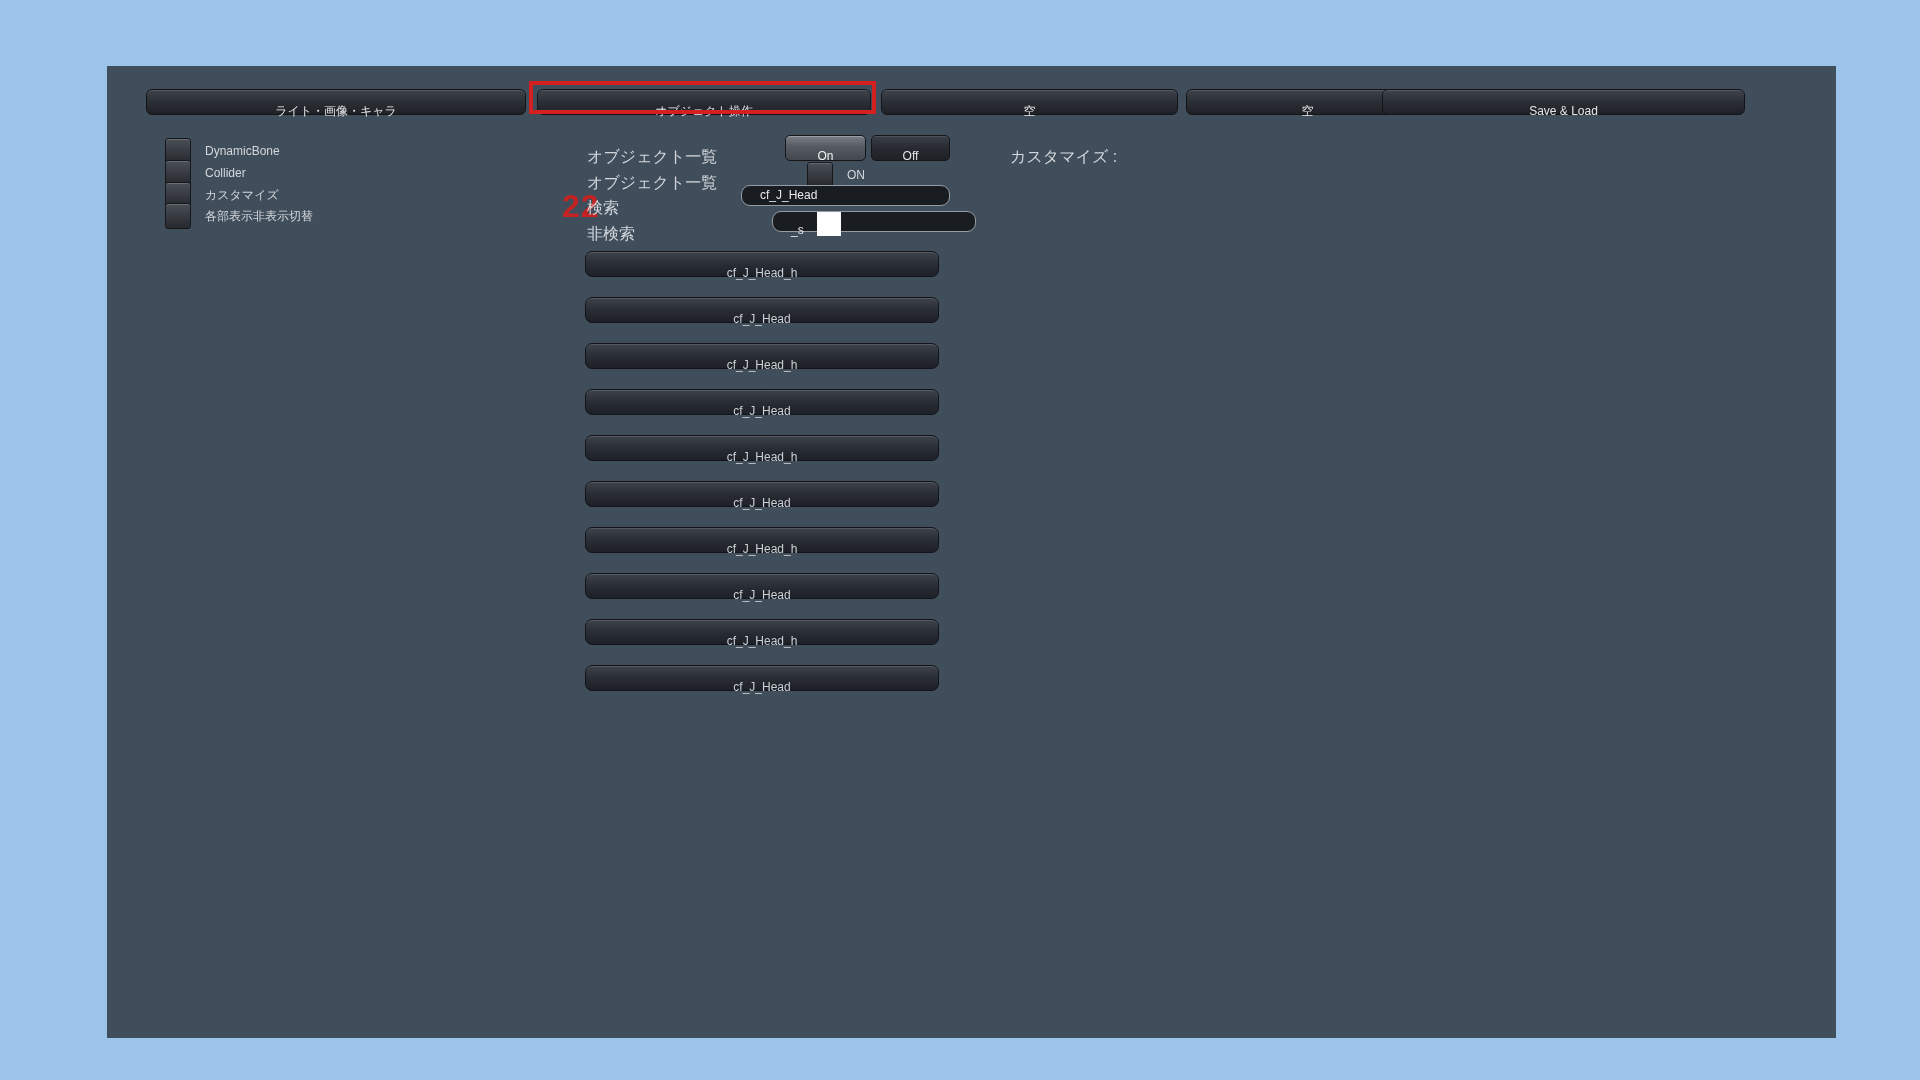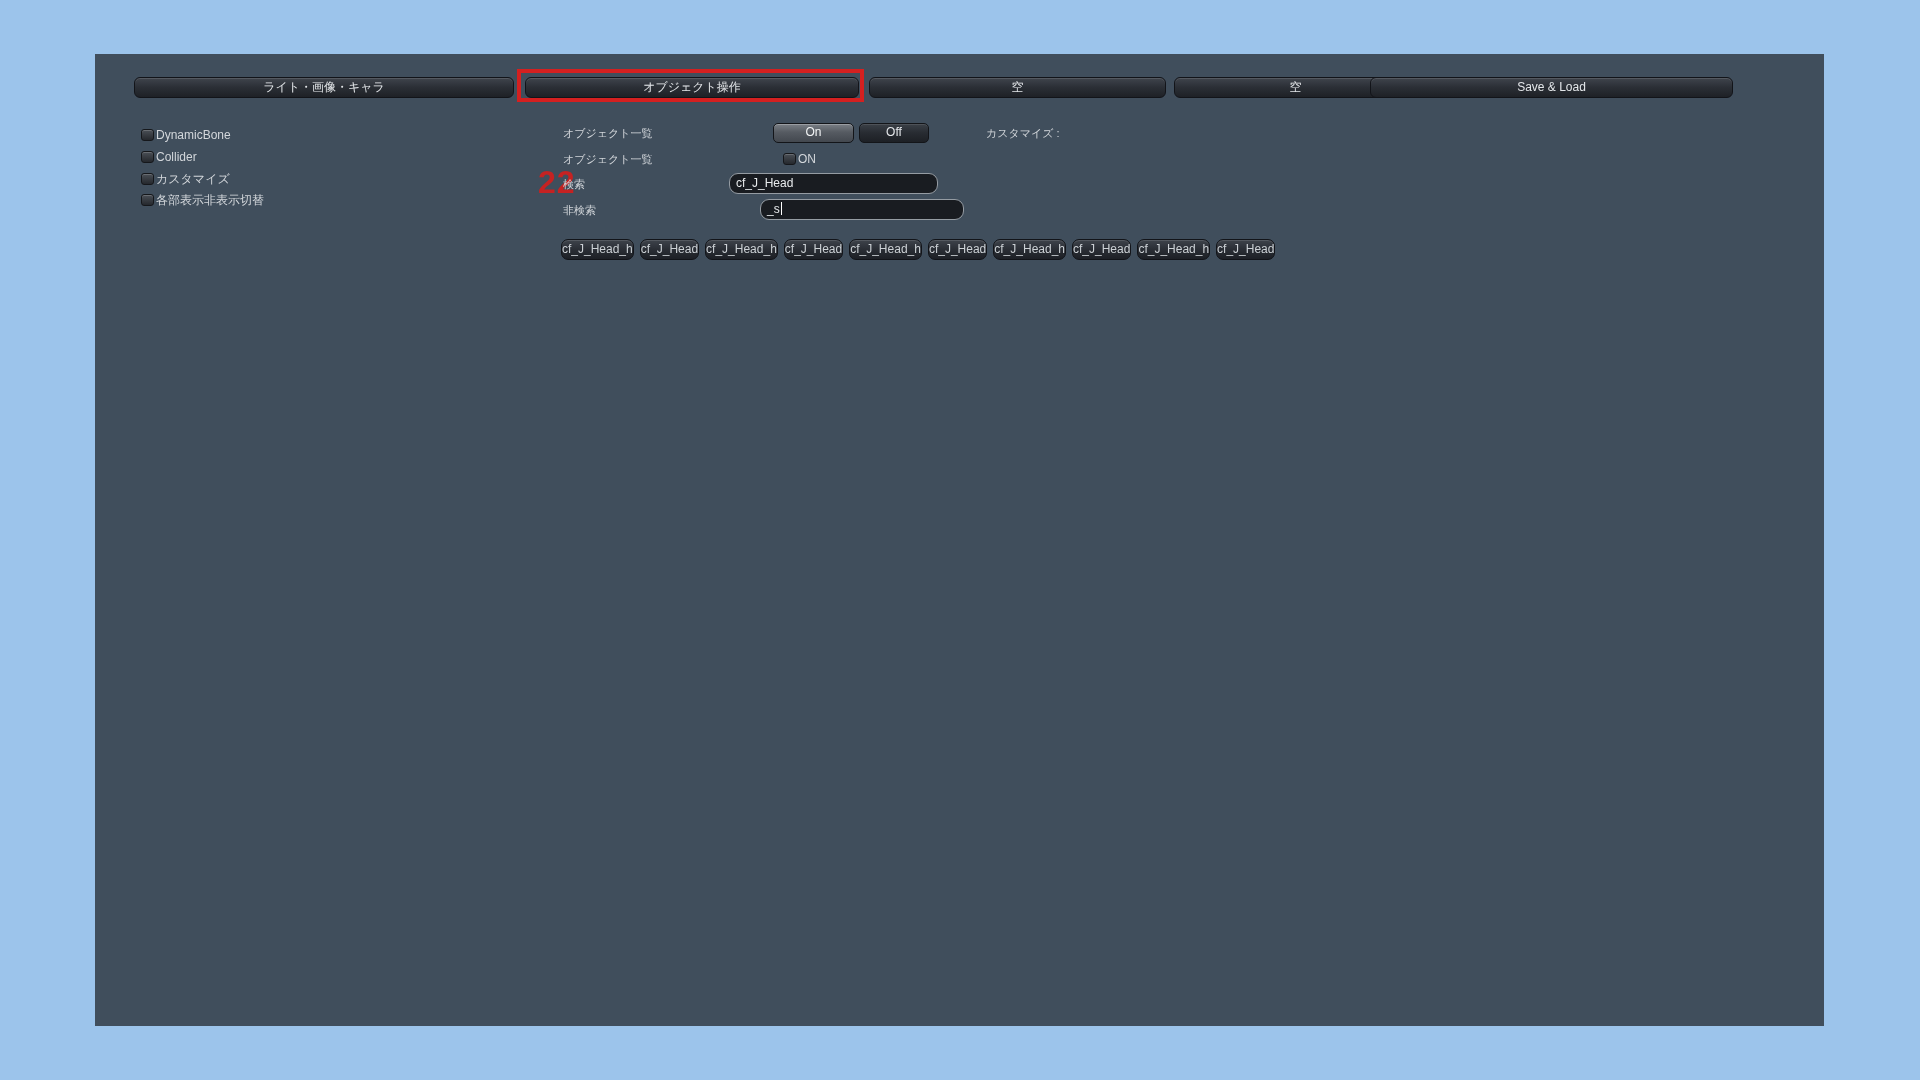--- a/index.html
+++ b/index.html
@@ -1,15 +1,15 @@
 <!DOCTYPE html>
 <html><head>
 <meta charset="utf-8">
 <style>
-  * { margin:0; padding:0; box-sizing:border-box; }
+  * { margin:0; padding:12px; box-sizing:border-box; }
   html,body { width:1920px; height:1080px; overflow:hidden; }
   body {
     background:#9cc4eb;
     font-family:"Liberation Sans","DejaVu Sans",sans-serif;
     position:relative;
   }
   .panel {
     position:absolute; left:95px; top:54px; width:1729px; height:972px;
     background:#404e5c;
   }
@@ -33,21 +33,21 @@
     position:absolute; display:flex; align-items:center; gap:2px;
     color:#d3d7db; font-size:12px; height:16px;
   }
   .cb {
     width:13px; height:12px; border-radius:3px; flex:0 0 auto;
     background:linear-gradient(180deg,#4a4f56 0%, #25282d 100%);
     border:1px solid #15171b;
     box-shadow:inset 0 1px 0 rgba(255,255,255,0.18);
     cursor:pointer;
   }
-  .lbl { position:absolute; color:#d3d7db; font-size:11px; height:16px; line-height:16px; }
+  .lbl { position:absolute; color:#d3d7db; font-size:16px; height:16px; line-height:16px; }
   
   .pbtn {
     position:absolute; height:20px; border-radius:5px;
     font-size:12px; text-align:center; line-height:17px; cursor:pointer;
     border:1px solid #131519;
   }
   .pbtn.lit {
     background:linear-gradient(180deg,#7a7f85 0%, #565b62 45%, #43484f 100%);
     box-shadow:inset 0 1px 0 rgba(255,255,255,0.25);
     color:#f2f4f5;
@@ -74,21 +74,21 @@
   
   .annot {
     position:absolute; left:419px; top:110px;
     color:#c52222; font-size:32px; font-weight:bold; line-height:36px;
     letter-spacing:1px;
     margin-left:24px;
   }
   
   .olist {
     position:absolute; left:466px; top:173px; width:378px;
-    display:flex; flex-direction:row; gap:6px;margin-top:12px;
+    display:flex; flex-direction:column; gap:20px;
   }
   .obtn {
     height:21px; border-radius:7px;
     background:linear-gradient(180deg,#3e434b 0%, #2a2e35 48%, #1d2026 100%);
     border:1px solid #121419;
     box-shadow:inset 0 1px 0 rgba(255,255,255,0.12);
     color:#ccd1d5; font-size:12px; text-align:center; line-height:18px;
     cursor:pointer;
   }
 </style>
@@ -116,21 +116,21 @@
     <span class="cb"></span>
     <span>カスタマイズ</span>
   </div>
   <div class="cb-row" style="left:46px;top:138px">
     <span class="cb"></span>
     <span>各部表示非表示切替</span>
   </div>
 
   <div class="lbl" style="left:468px;top:71px">オブジェクト一覧</div>
   <div class="pbtn lit" style="left:678px;top:69px;width:81px">On</div>
-  <div class="pbtn dark" style="left:764px;top:69px;width:70px">Off</div>
+  <div class="pbtn dark" style="left:764px;top:69px;width:79px">Off</div>
 
   <div class="lbl" style="left:891px;top:71px">カスタマイズ :</div>
 
   <div class="lbl" style="left:468px;top:97px">オブジェクト一覧</div>
   <div class="cb-row" style="left:688px;top:97px">
     <span class="cb"></span>
     <span>ON</span>
   </div>
 
   <div class="annot">22</div>

